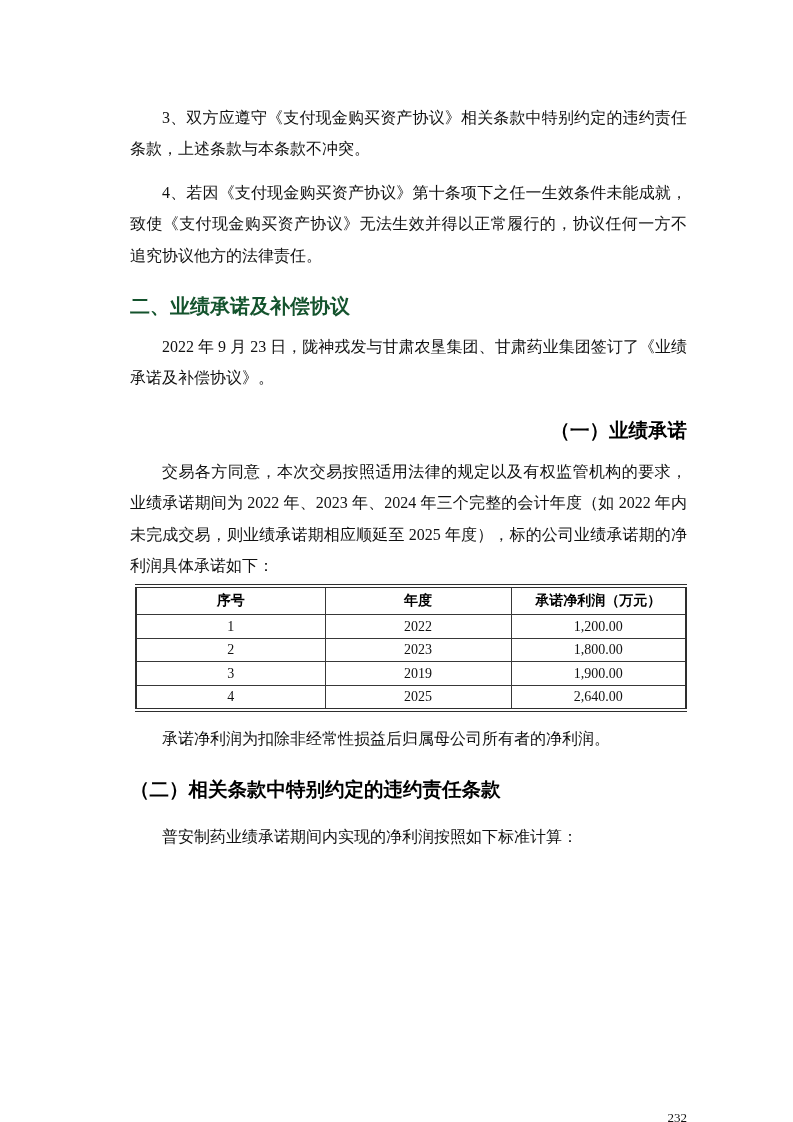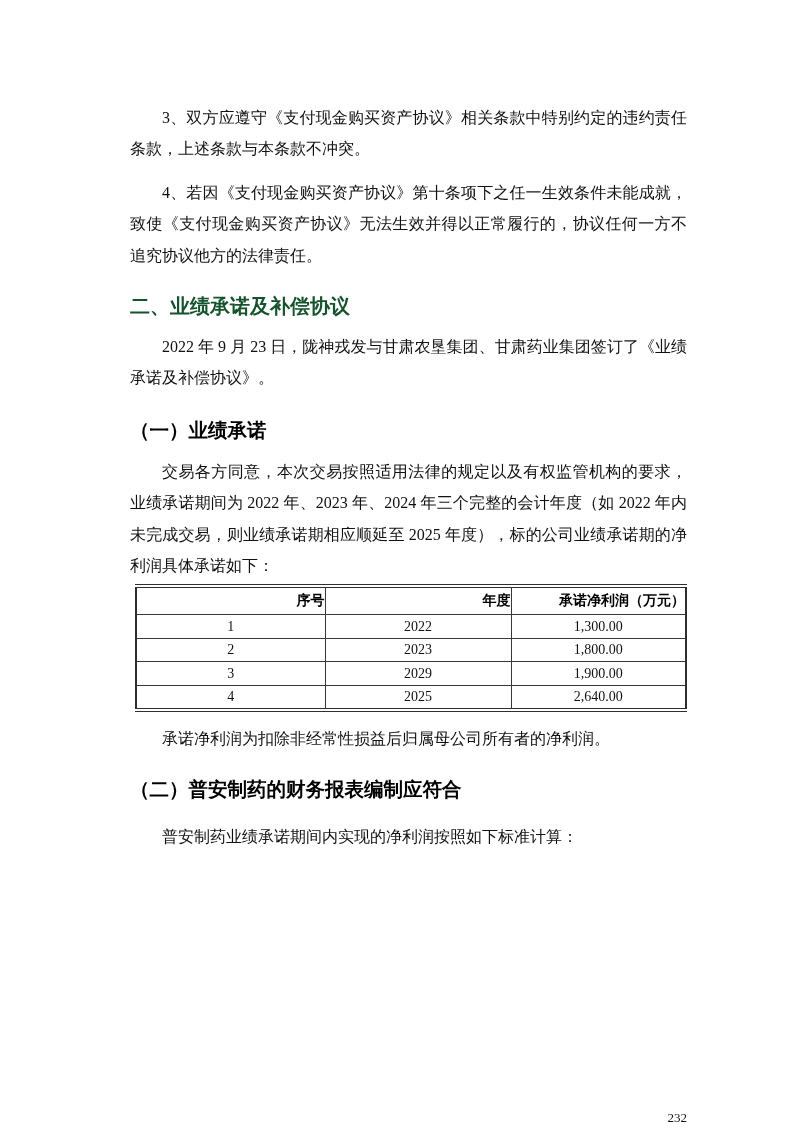--- a/index.html
+++ b/index.html
@@ -39,21 +39,21 @@
   .h-sub {
     margin: 0;
     font-family: "Liberation Sans", "DejaVu Sans", sans-serif;
     font-weight: 700;
     font-size: 19.5px;
     line-height: 26px;
     color: #000000;
   }
   #p4 { margin-top: 12px; }
   #p-signing { margin-top: 12px; }
-  #h-sub-1 { margin-top: 23px; }
+  #h-sub-1 { margin-top: 23px; text-align: right; }
   #p-commitment { margin-top: 13px; }
   #p-definition { margin-top: 11px; }
   #p-audit { margin-top: 8px; }
   #h-sub-2 { margin-top: 21px; }
   #p-calc { margin-top: 19px; }
   #p-item1 { margin-top: 7px; }
 
   table.doc-table {
     margin: 3px 0 0 5px;
     width: 550px;
@@ -64,21 +64,21 @@
     border-left: 2px solid #2e2e2e;
     border-right: 2px solid #2e2e2e;
   }
   table.doc-table col.c1 { width: 189px; }
   table.doc-table col.c2 { width: 186px; }
   table.doc-table col.c3 { width: 175px; }
   table.doc-table th {
     border: 1.5px solid #383838;
     height: 26px;
     padding: 0;
-    text-align: right;
+    text-align: center;
     vertical-align: middle;
     font-family: "Liberation Sans", "DejaVu Sans", sans-serif;
     font-weight: 700;
     font-size: 14px;
     color: #000000;
   }
   table.doc-table td {
     border: 1.5px solid #383838;
     height: 22.5px;
     padding: 0;
@@ -125,43 +125,43 @@
       <tr>
         <th>序号</th>
         <th>年度</th>
         <th>承诺净利润（万元）</th>
       </tr>
     </thead>
     <tbody>
       <tr>
         <td>1</td>
         <td>2022</td>
-        <td>1,300.00</td>
+        <td>1,200.00</td>
       </tr>
       <tr>
         <td>2</td>
         <td>2023</td>
         <td>1,800.00</td>
       </tr>
       <tr>
         <td>3</td>
-        <td>2029</td>
+        <td>2019</td>
         <td>1,900.00</td>
       </tr>
       <tr>
         <td>4</td>
         <td>2025</td>
         <td>2,640.00</td>
       </tr>
     </tbody>
   </table>
 
   <p class="body" id="p-definition">承诺净利润为扣除非经常性损益后归属母公司所有者的净利润。</p>
 
 
-  <h3 class="h-sub" id="h-sub-2">（二）普安制药的财务报表编制应符合</h3>
+  <h3 class="h-sub" id="h-sub-2">（二）相关条款中特别约定的违约责任条款</h3>
 
   <p class="body" id="p-calc">普安制药业绩承诺期间内实现的净利润按照如下标准计算：</p>
 
 
   <div class="page-number">232</div>
 
 </div>
 
 </body></html>

